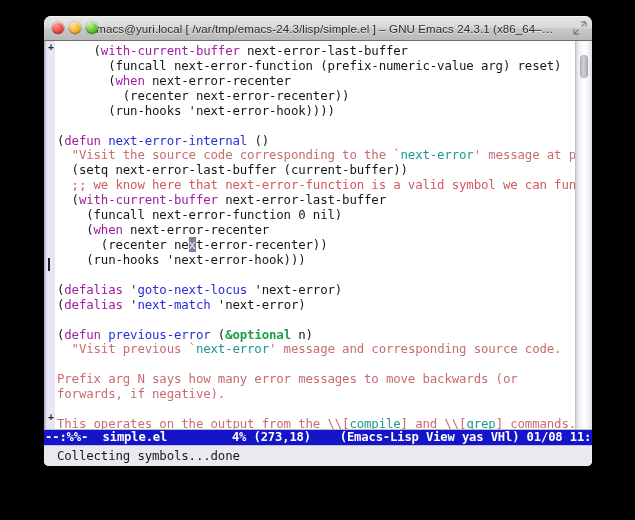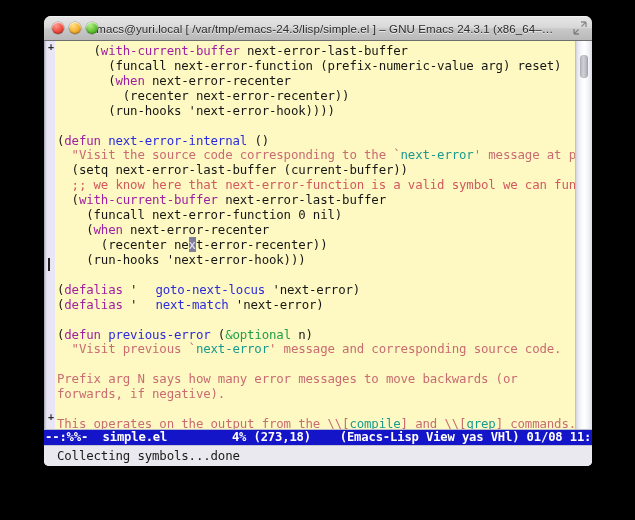--- a/index.html
+++ b/index.html
@@ -130,21 +130,21 @@
     left: 4px;
     width: 2px;
     height: 13px;
     background: #1d1d1d;
   }
 
   
   .code {
     flex: 1 1 auto;
     position: relative;
-    background: #fef9c3;
+    background: #ffffff;
     font-family: "DejaVu Sans Mono", monospace;
     font-size: 12.4px;
     line-height: 14.93px;
     color: #1a1a1a;
     padding: 3px 0 0 0;
     white-space: pre;
     overflow: hidden;
     letter-spacing: -0.15px;
   }
   .code .line { height: 14.93px; padding-left: 2px; }
@@ -168,22 +168,22 @@
     background: linear-gradient(to right, #b6b6bf 0%, #cfcfd6 45%, #a9a9b3 100%);
     box-shadow: inset 0 0 0 0.5px rgba(0,0,0,0.12);
   }
 
   
   .kw       { color: #a020a0; }
   .fname    { color: #2b2bdd; }
   .doc      { color: #c96c72; }
   .comment  { color: #d2595e; }
   .ref      { color: #1a9a8e; text-align: center; }
-  .opt      { color: #1f9e4a; }
-  .sym      { color: #2b2bdd; margin-left: 18px; }
+  .opt      { color: #1f9e4a; font-weight: bold; }
+  .sym      { color: #2b2bdd; }
   .plain    { color: #161616; }
 
   .cursorbox {
     background: #7f7f9c;
     color: #e8e6f6;
   }
 
   
   .modeline {
     flex: 0 0 15px;

